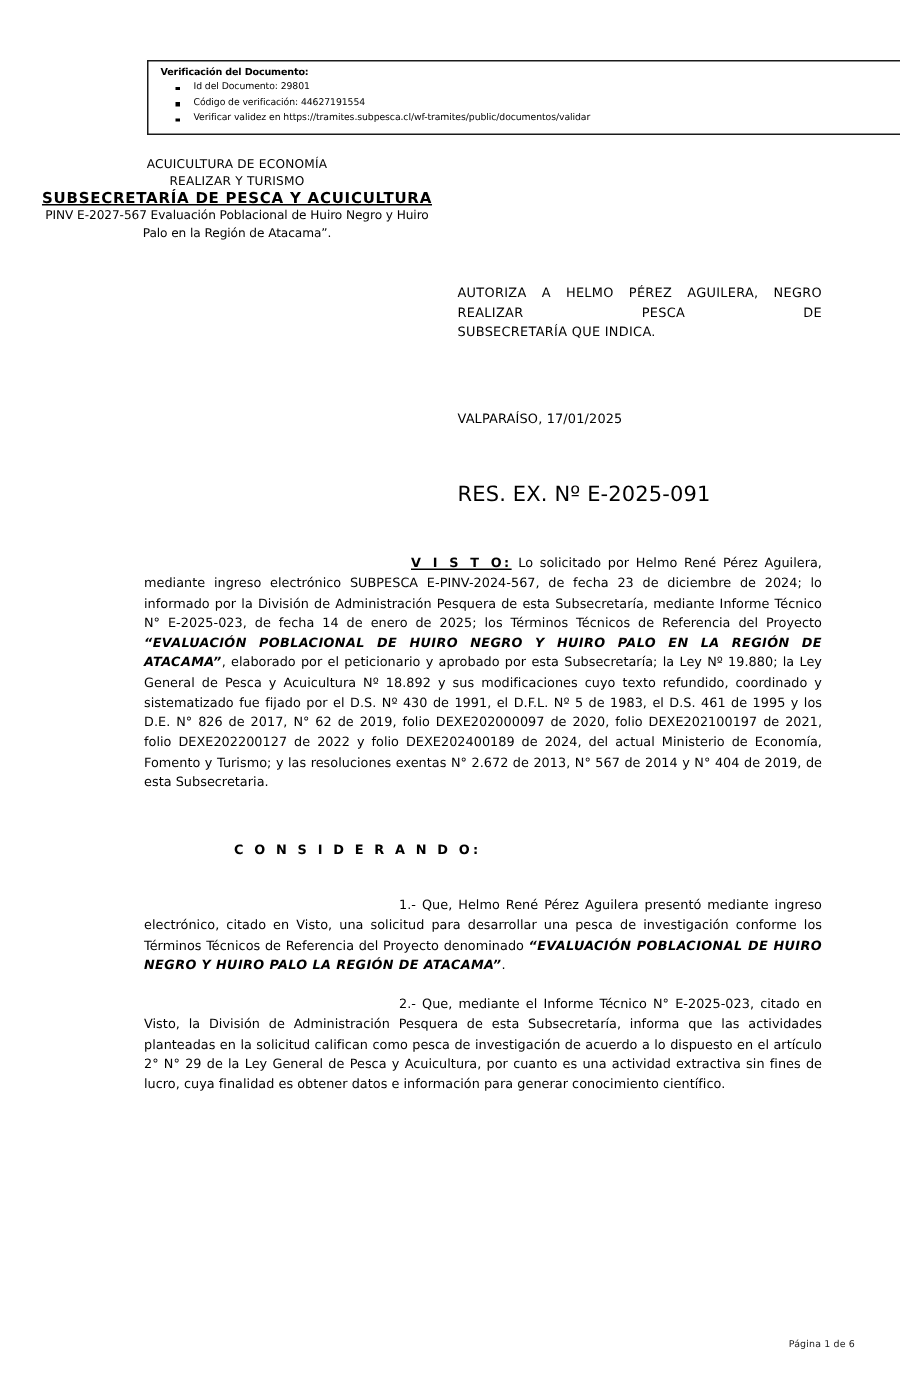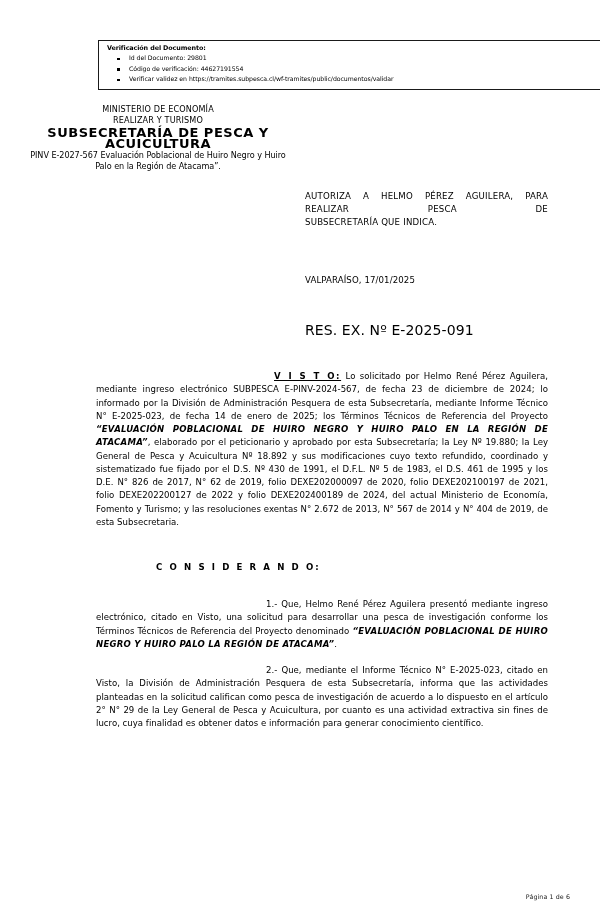--- a/index.html
+++ b/index.html
@@ -64,22 +64,23 @@
     left: 24px;
     top: 104px;
     width: 268px;
     text-align: center;
     font-size: 8.1px;
     line-height: 11.4px;
     letter-spacing: 0.15px;
   }
   .ministry .line-strong {
     font-weight: bold;
+    text-decoration: underline;
     letter-spacing: 0.5px;
-    font-size: 13px;
+    font-size: 10px;
   }
   .ministry .proj {
     letter-spacing: -0.05px;
   }
 
   
   .autoriza {
     position: absolute;
     left: 305px;
     top: 190px;
@@ -170,28 +171,28 @@
   <div class="verif-box">
     <div class="verif-title">Verificación del Documento:</div>
     <ul class="verif-list">
       <li>Id del Documento: 29801</li>
       <li>Código de verificación: 44627191554</li>
       <li>Verificar validez en https://tramites.subpesca.cl/wf-tramites/public/documentos/validar</li>
     </ul>
   </div>
 
   <div class="ministry">
-    <div>MINISTERIO DE ECONOMÍA</div>
+    <div>ACUICULTURA DE ECONOMÍA</div>
     <div>REALIZAR Y TURISMO</div>
     <div class="line-strong">SUBSECRETARÍA DE PESCA Y ACUICULTURA</div>
     <div class="proj">PINV E-2027-567 Evaluación Poblacional de Huiro Negro y Huiro Palo en la Región de Atacama”.</div>
   </div>
 
   <div class="autoriza">
-    <div>AUTORIZA A HELMO PÉREZ AGUILERA, PARA REALIZAR PESCA DE</div>
+    <div>AUTORIZA A HELMO PÉREZ AGUILERA, NEGRO REALIZAR PESCA DE</div>
     <div class="last">SUBSECRETARÍA QUE INDICA.</div>
   </div>
 
   <div class="place-date">VALPARAÍSO, 17/01/2025</div>
   <div class="res-num">RES. EX. Nº E-2025-091</div>
 
   <div class="body-block">
 
     <p class="para indent"><span class="visto-label">V I S T O:</span><span> Lo solicitado por Helmo René Pérez Aguilera, mediante ingreso electrónico SUBPESCA E-PINV-2024-567, de fecha 23 de diciembre de 2024; lo informado por la División de Administración Pesquera de esta Subsecretaría, mediante Informe Técnico N° E-2025-023, de fecha 14 de enero de 2025; los Términos Técnicos de Referencia del Proyecto </span><span class="proj-title">“EVALUACIÓN POBLACIONAL DE HUIRO NEGRO Y HUIRO PALO EN LA REGIÓN DE ATACAMA”</span><span>, elaborado por el peticionario y aprobado por esta Subsecretaría; la Ley Nº 19.880; la Ley General de Pesca y Acuicultura Nº 18.892 y sus modificaciones cuyo texto refundido, coordinado y sistematizado fue fijado por el D.S. Nº 430 de 1991, el D.F.L. Nº 5 de 1983, el D.S. 461 de 1995 y los D.E. N° 826 de 2017, N° 62 de 2019, folio DEXE202000097 de 2020, folio DEXE202100197 de 2021, folio DEXE202200127 de 2022 y folio DEXE202400189 de 2024, del actual Ministerio de Economía, Fomento y Turismo; y las resoluciones exentas N° 2.672 de 2013, N° 567 de 2014 y N° 404 de 2019, de esta Subsecretaria.</span></p>
 

